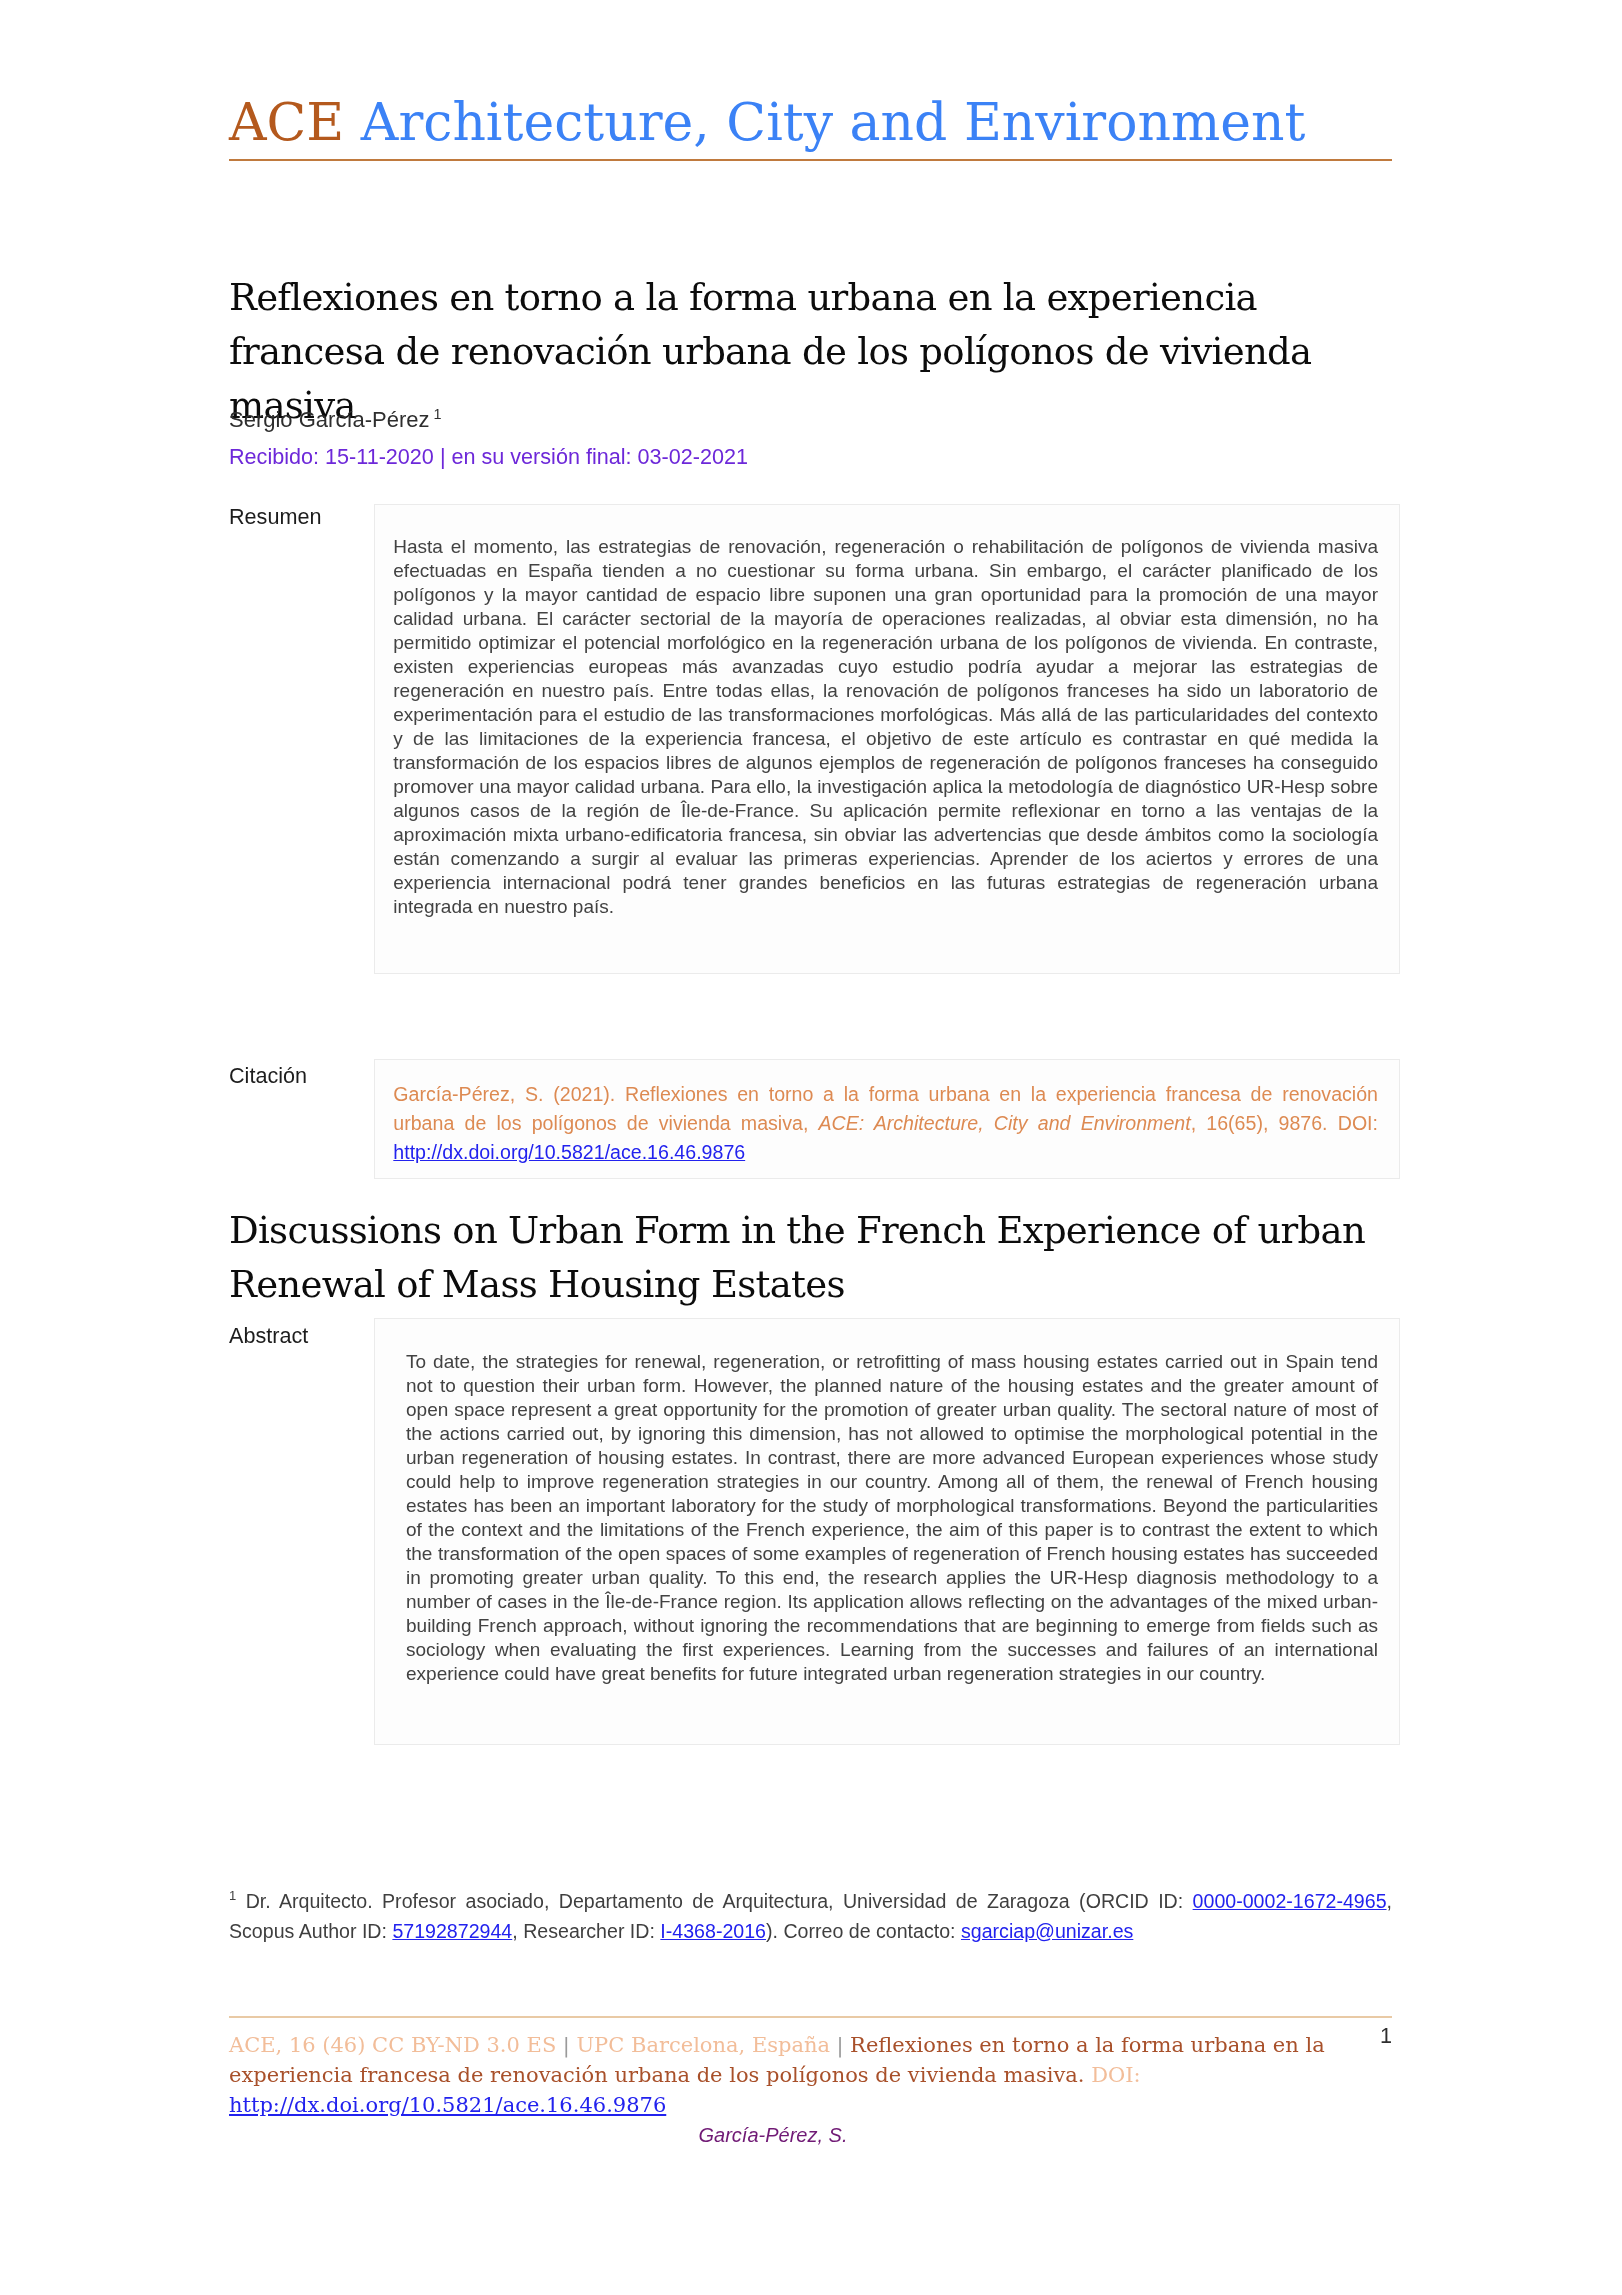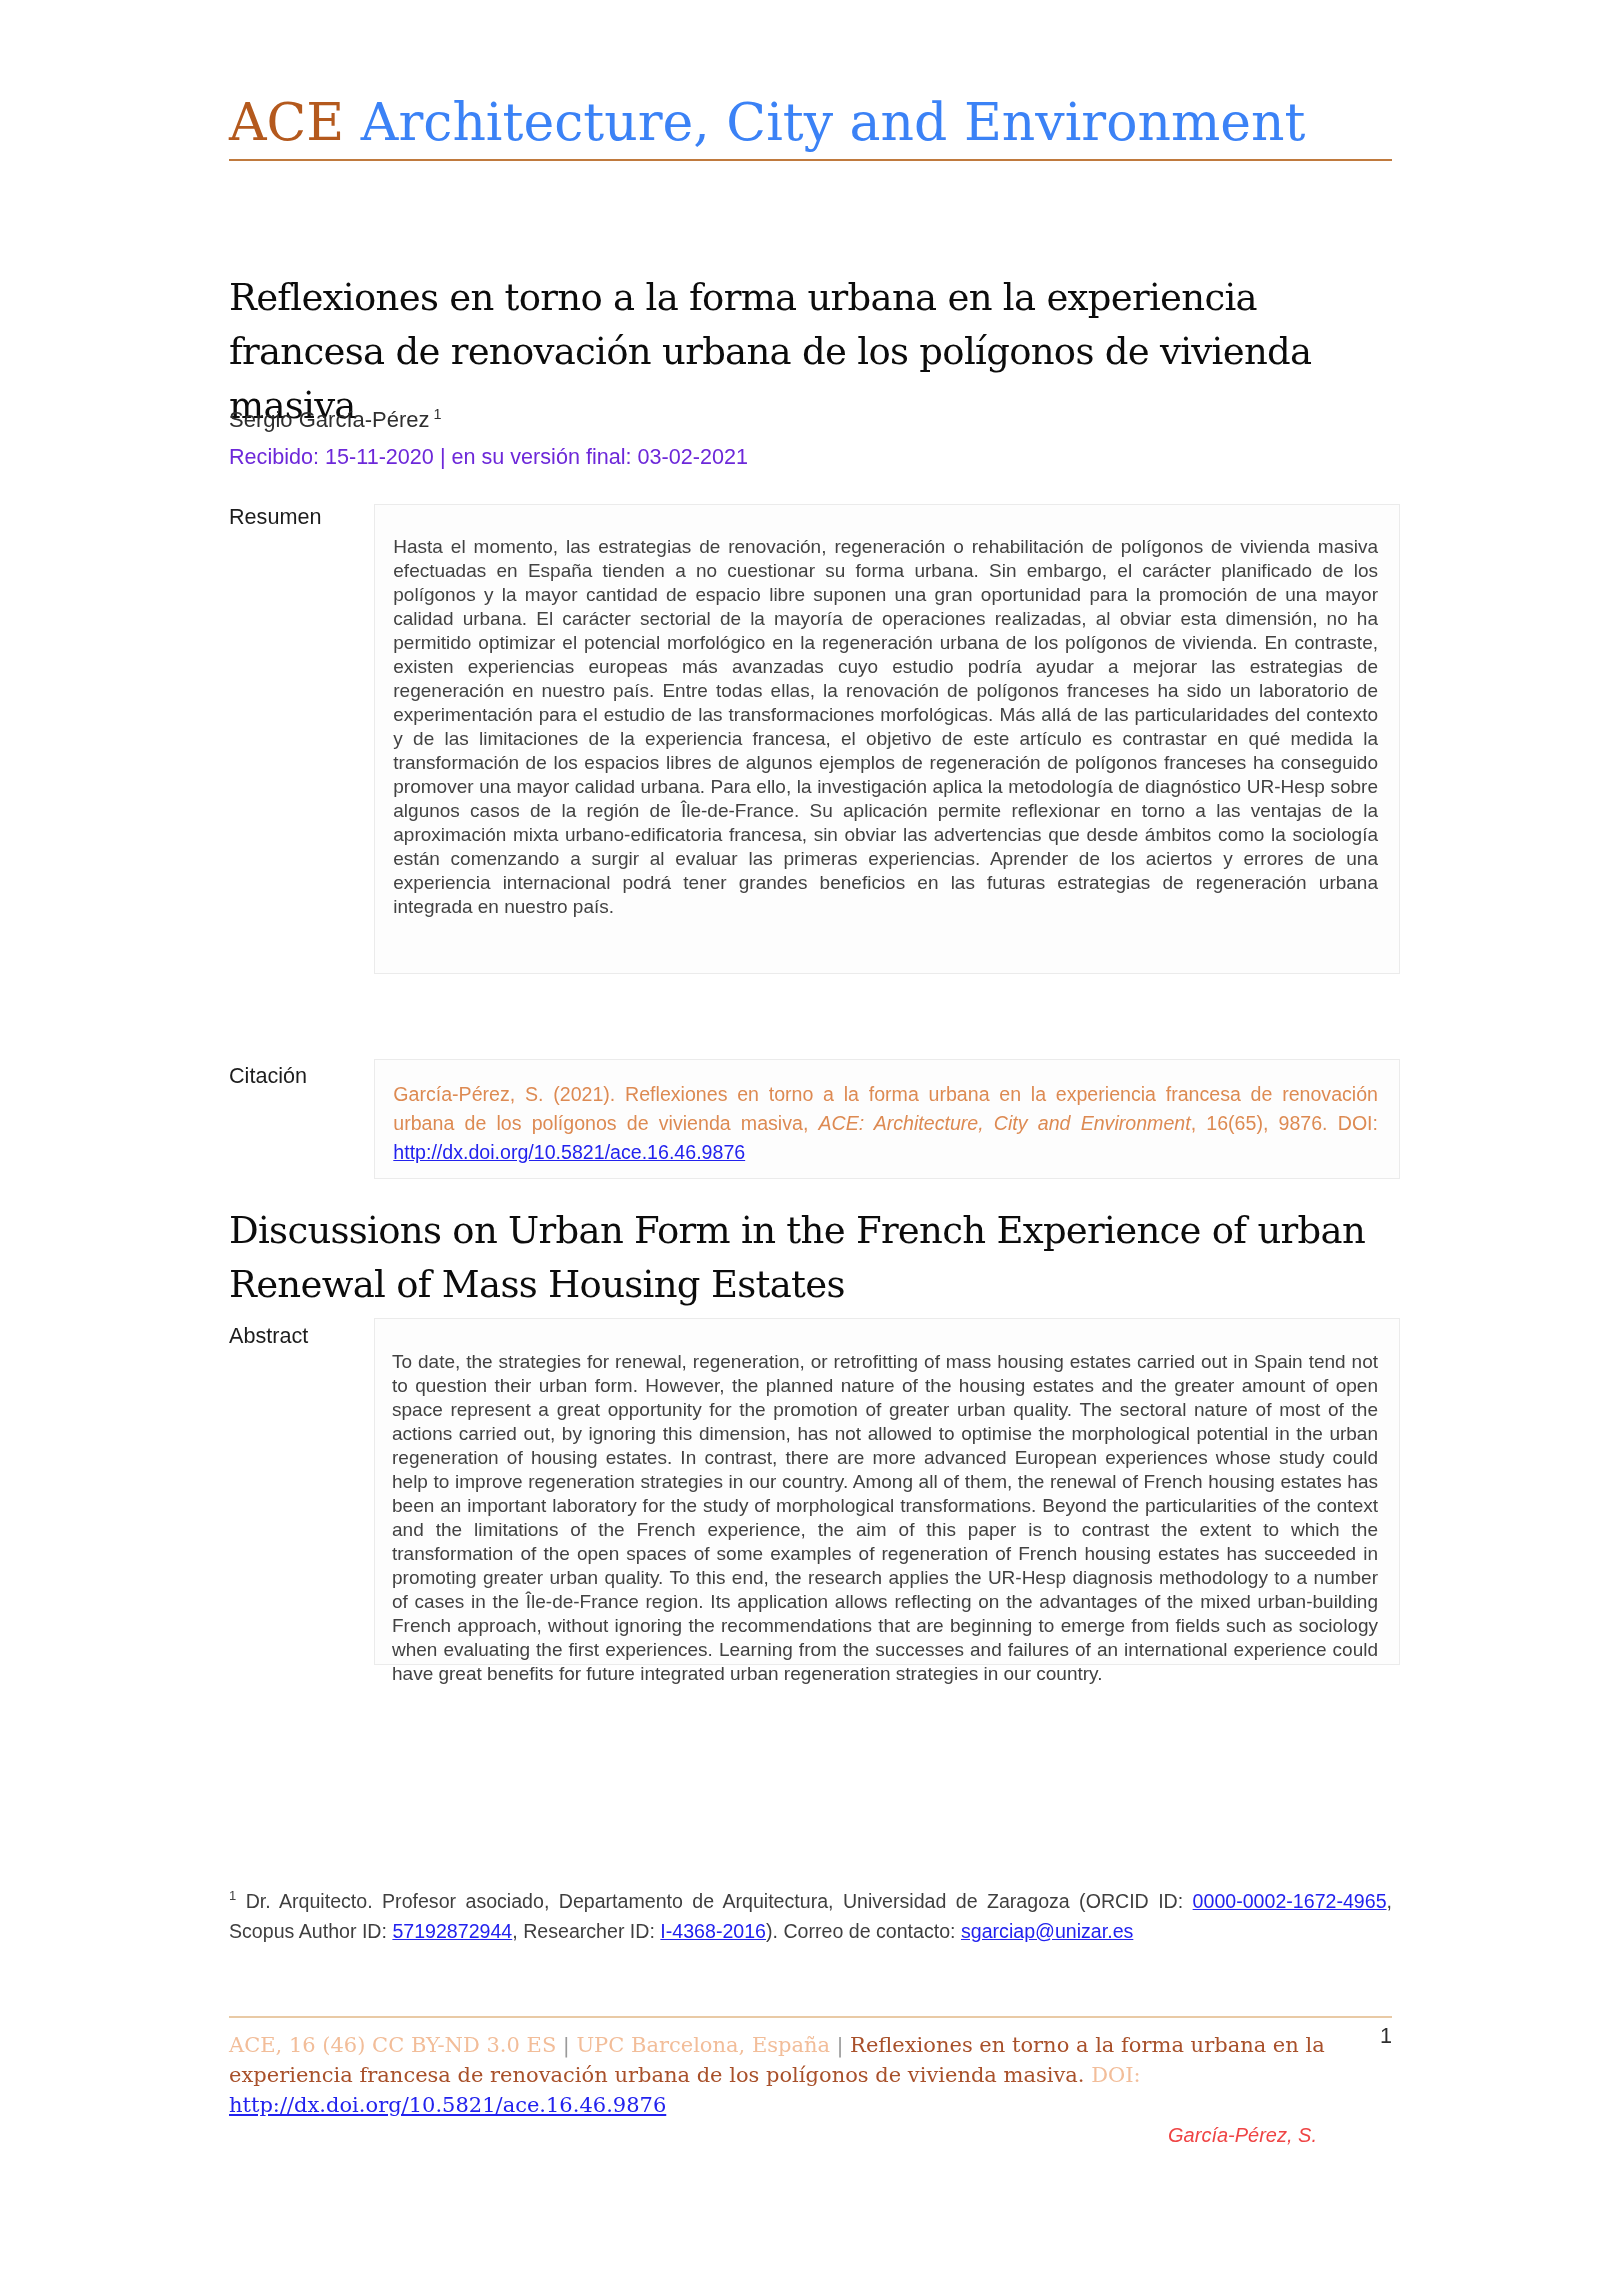--- a/index.html
+++ b/index.html
@@ -67,22 +67,22 @@
     top:504px;height:470px;
     padding:30px 21px 0 18.3px;
     font-size:19px;line-height:24px;color:#424242;
   }
   .box-citacion{
     top:1059px;height:120px;
     padding:19.6px 21px 0 18.3px;
     font-size:19.6px;line-height:29px;color:#dd8a52;
   }
   .box-abstract{
-    top:1318px;height:347px;
-    padding:31px 21px 0 17px;
+    top:1318px;height:427px;
+    padding:31px 21px 0 31px;
     font-size:19px;line-height:24px;color:#424242;
   }
   .box-citacion em{font-style:italic;}
   
   .kv-line{
     position:absolute;left:229px;width:1163px;
     font-size:20px;color:#3f3f3f;
   }
   .kv-palabras{top:1005px;}
   .kv-keywords{top:1823px;}
@@ -109,21 +109,21 @@
   }
   .f-peach{color:#f2bd99;}
   .f-rust{color:#a8502a;}
   .f-pipe{color:#9a9a9a;padding:0 6.5px;}
   .page-number{
     position:absolute;left:229px;top:2023px;width:1163px;
     text-align:right;font-size:21.6px;color:#2e2e2e;
   }
   .running-author{
     position:absolute;left:229px;top:2124px;width:1088px;
-    text-align:right;font-style:italic;font-size:20px;color:#ef4444;
+    text-align:center;font-style:italic;font-size:20px;color:#701a75;
   }
 </style>
 </head>
 <body>
 
 <div class="page">
 
   <div class="journal-title">
     <span class="j-strong">ACE</span><span class="j-rest"> Architecture, City and Environment</span>
   </div>

